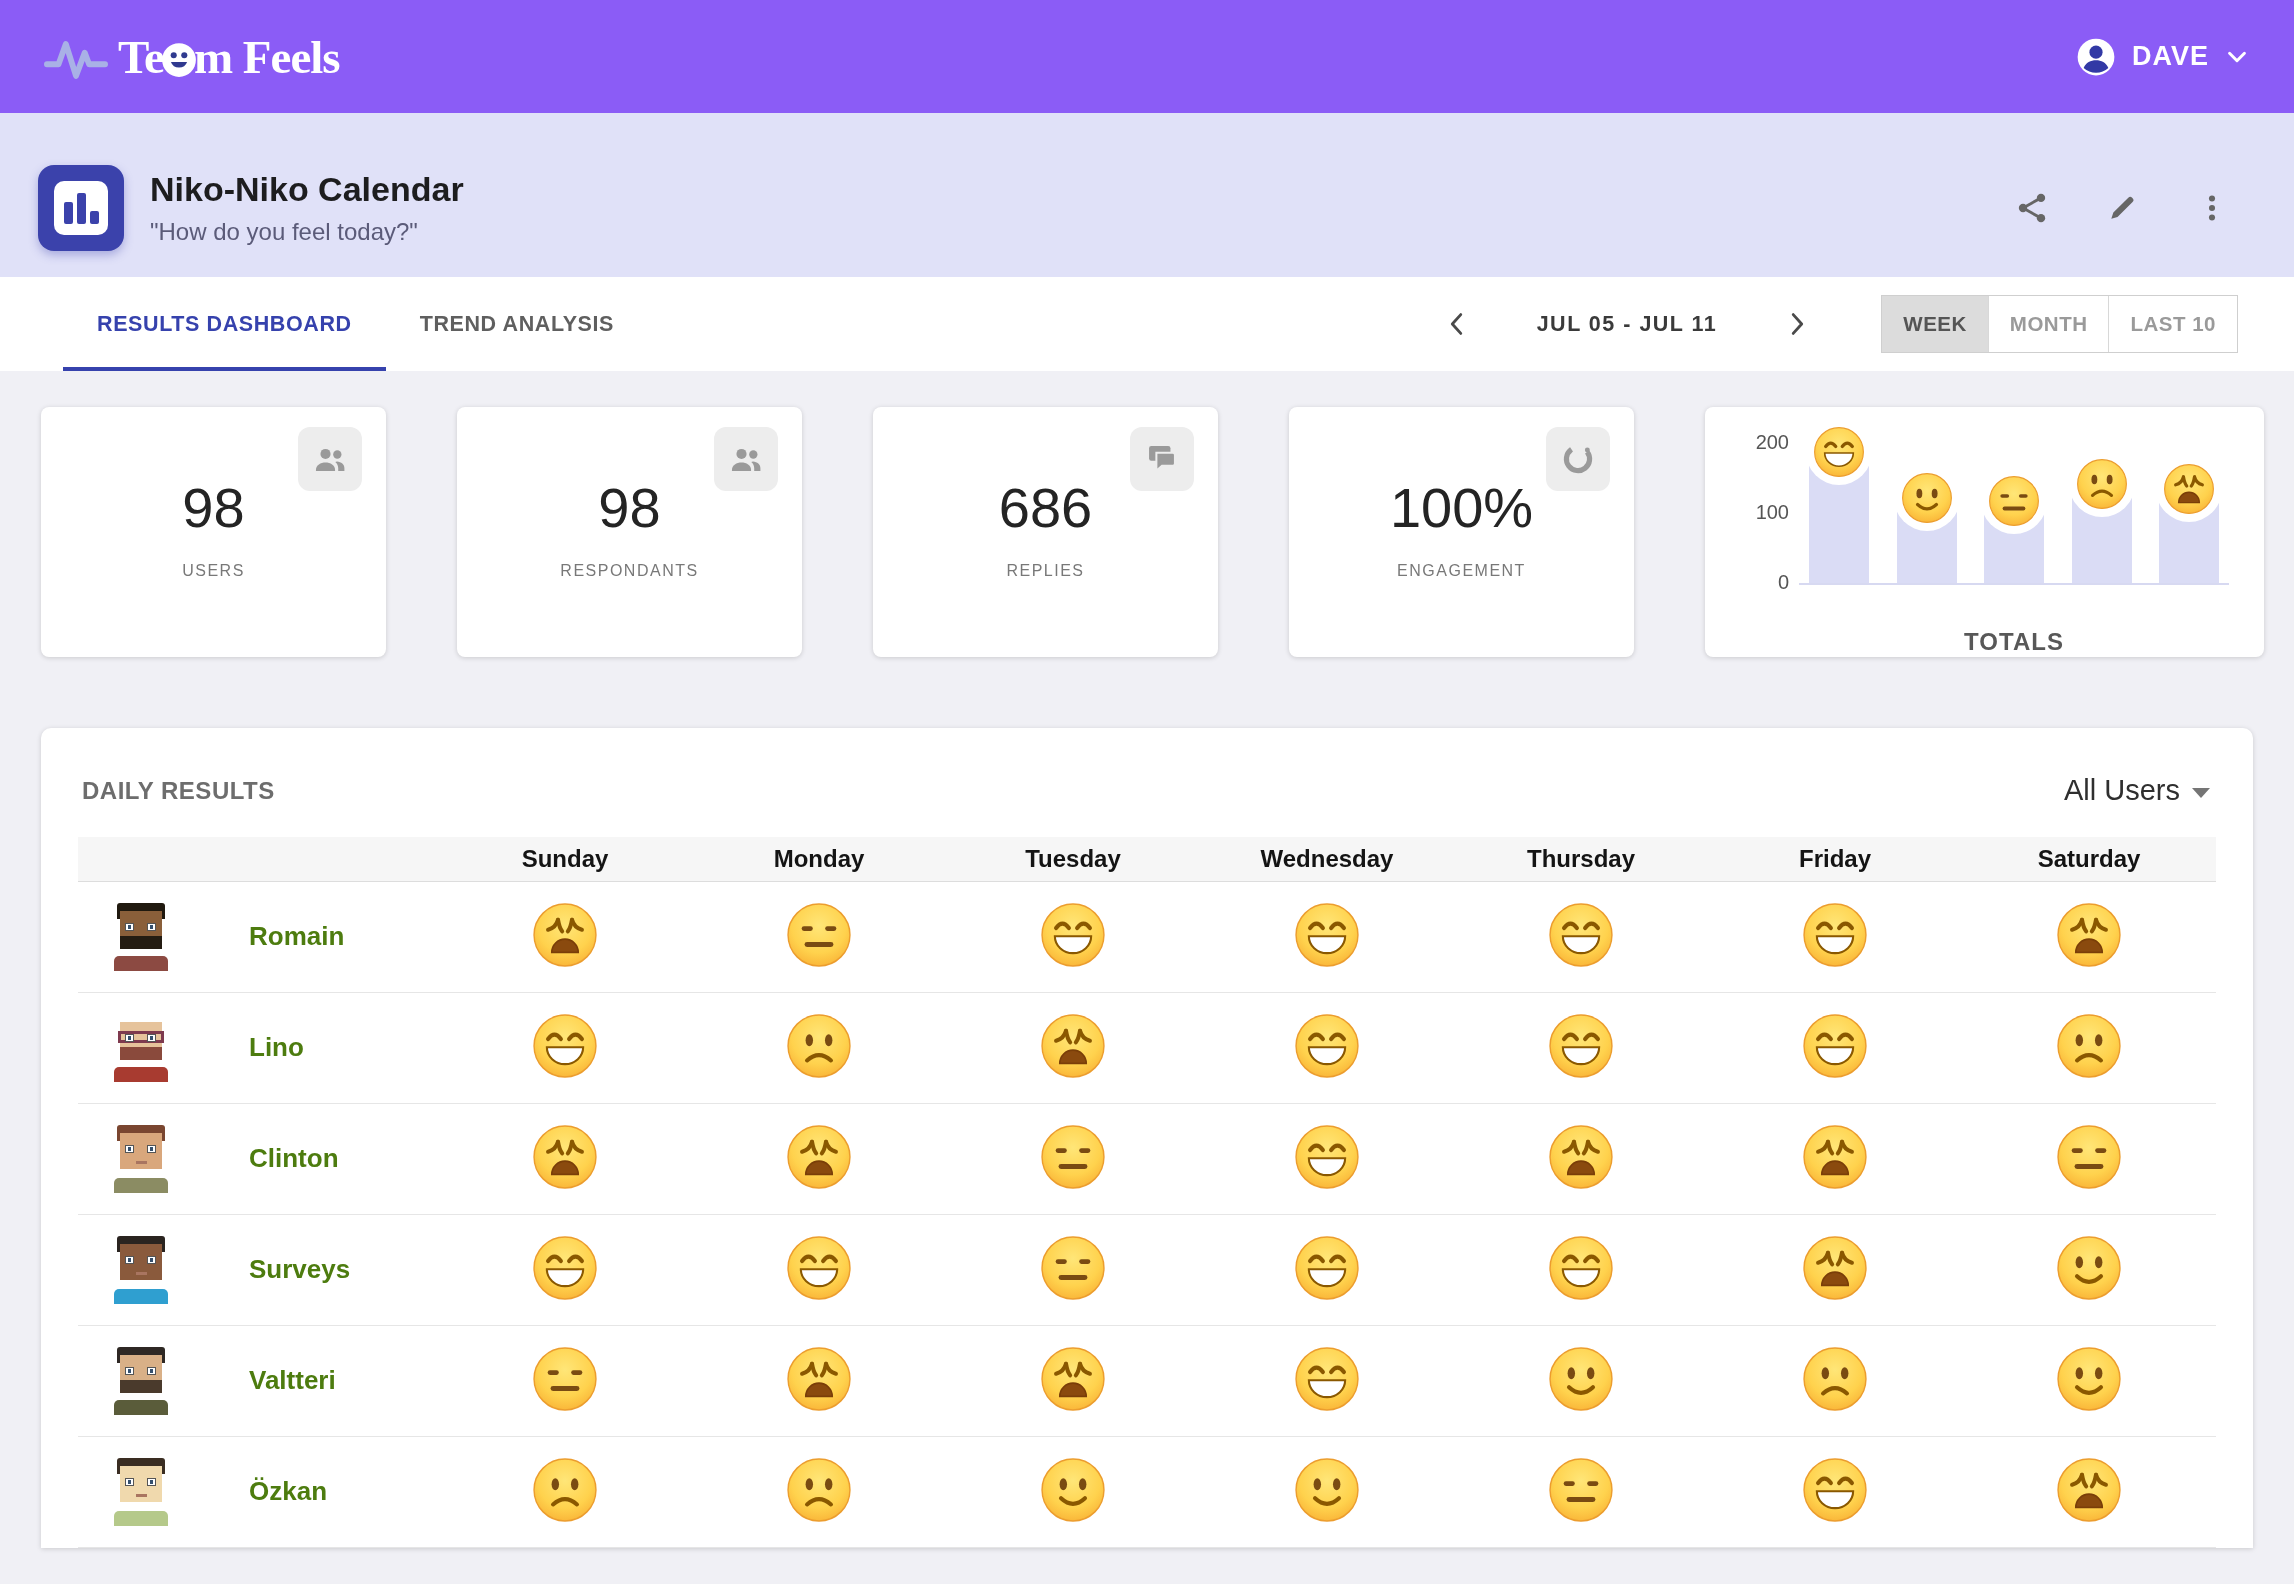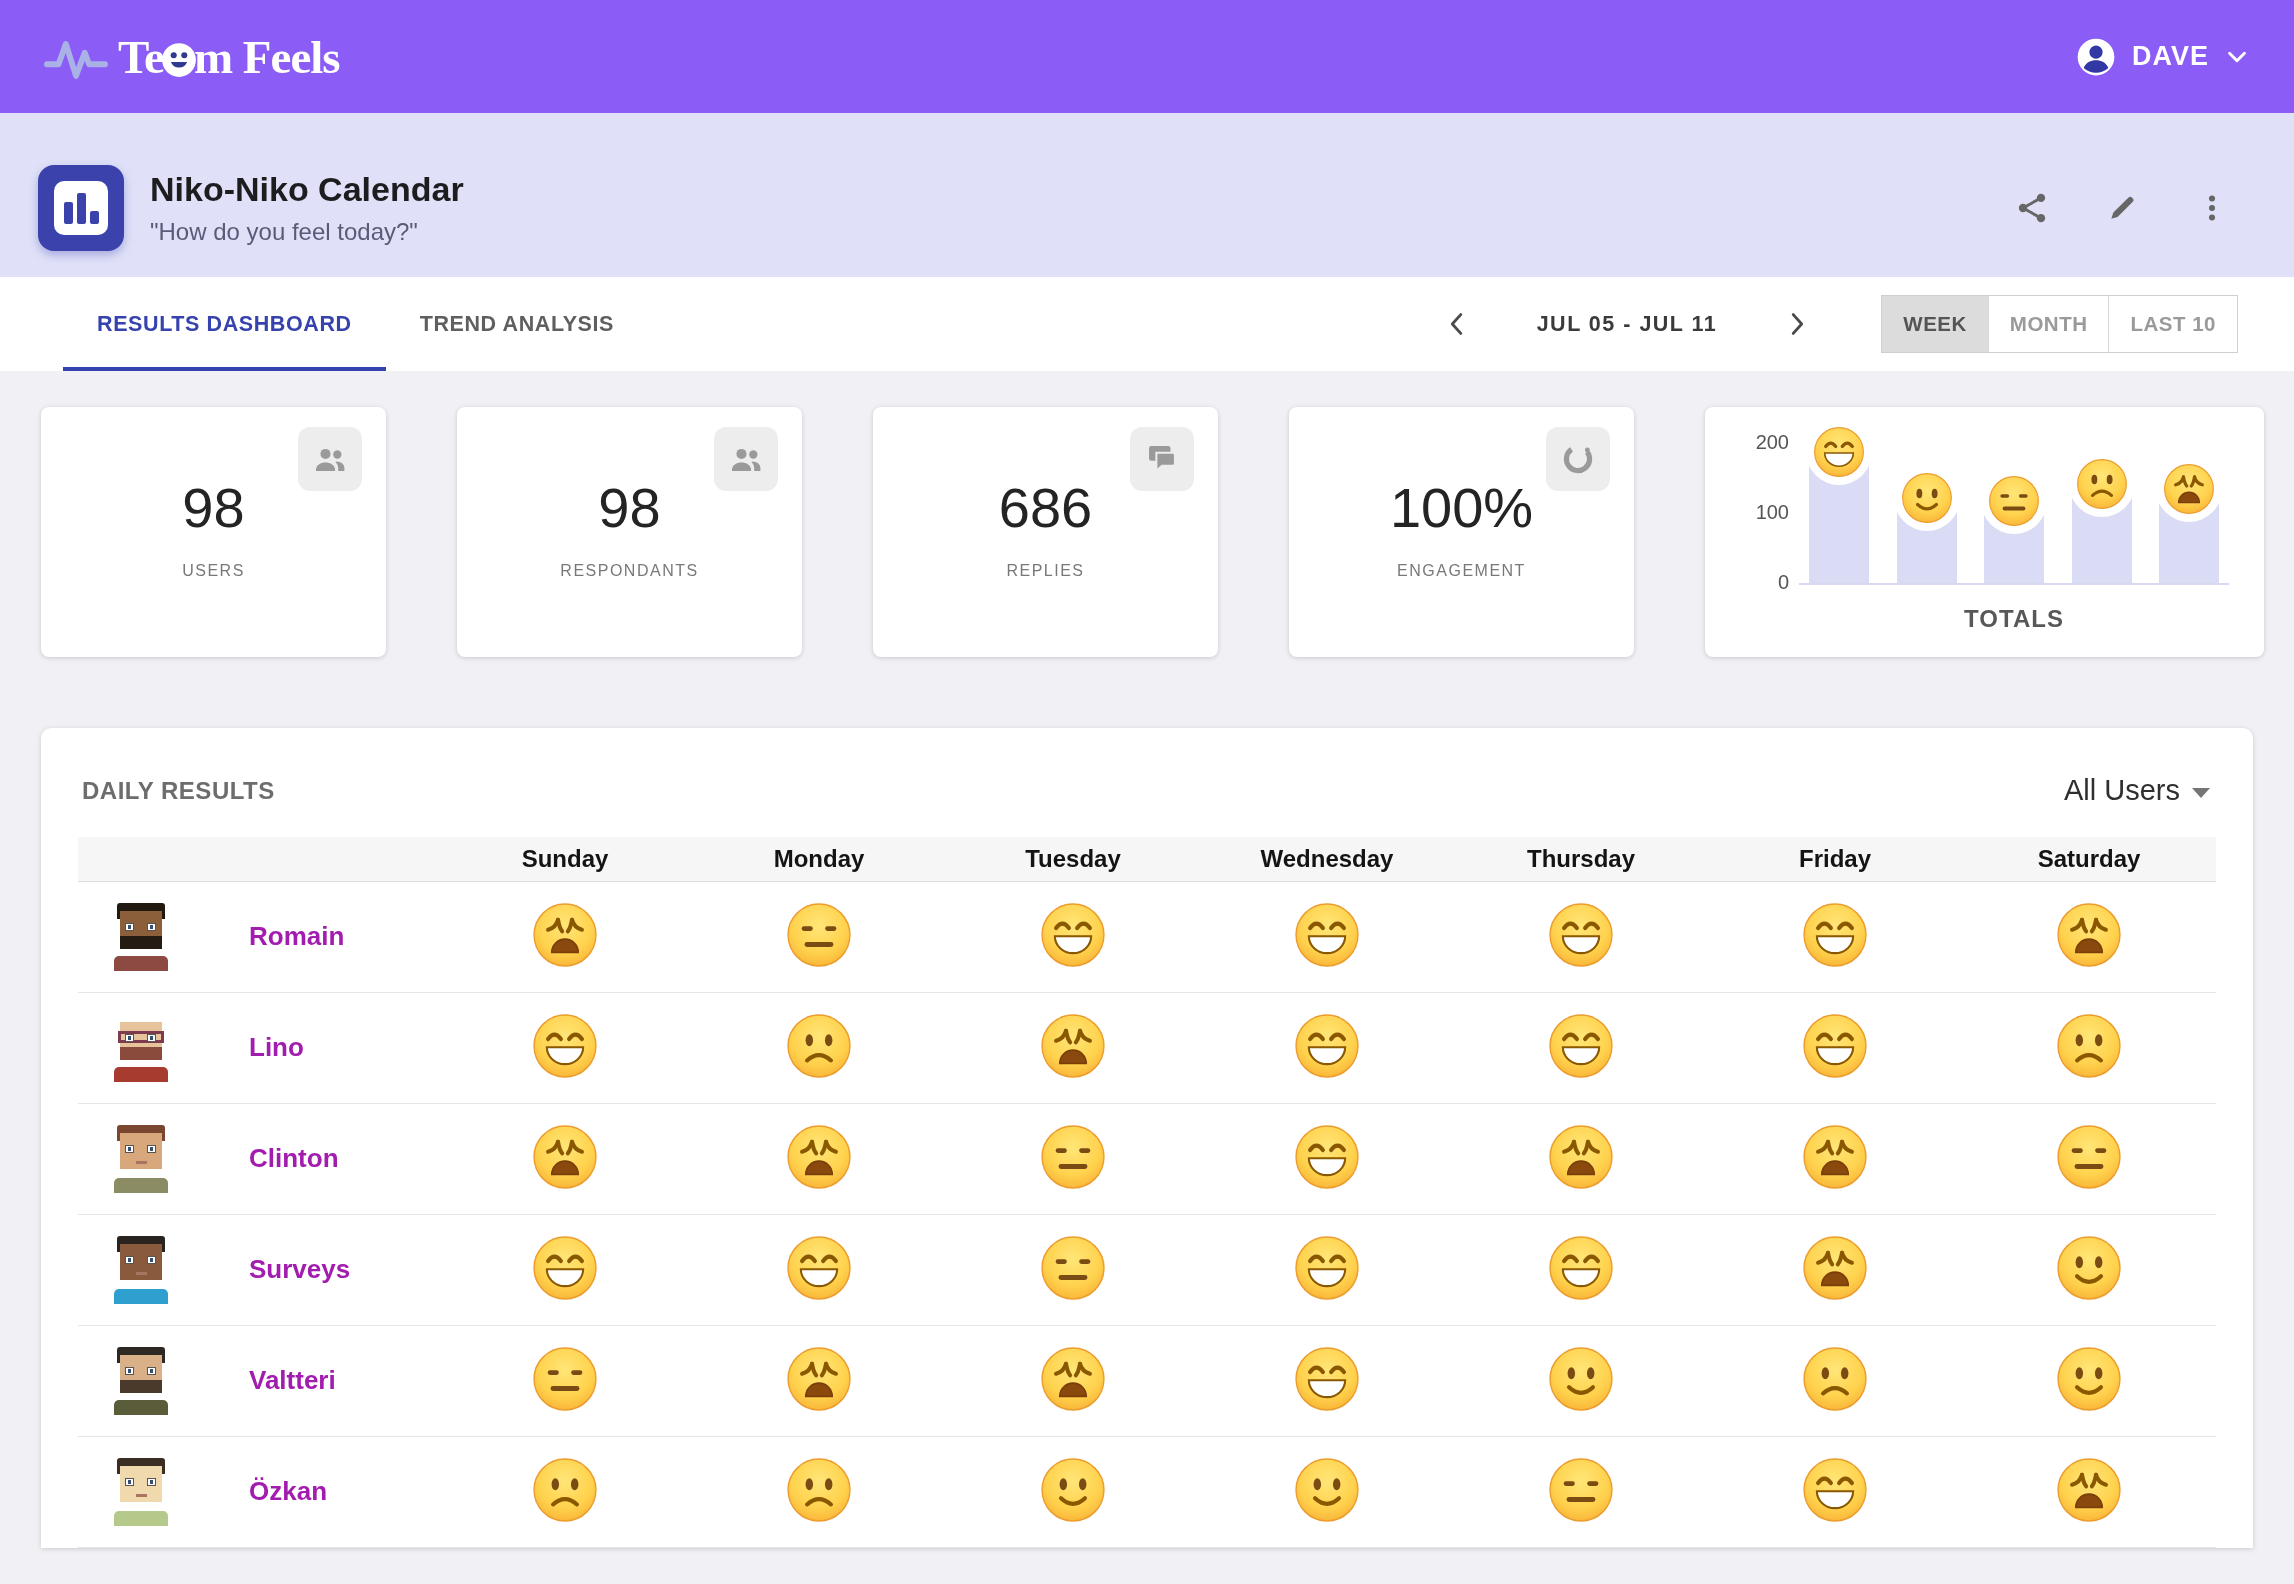--- a/index.html
+++ b/index.html
@@ -63,39 +63,39 @@
   .chart-card { width:559px; height:250px; background:#fff; border-radius:8px; position:relative;
                 box-shadow:0 1px 5px rgba(0,0,0,.16); }
   .ytick { position:absolute; left:0; width:84px; text-align:right; font-size:20px; color:#555; }
   .baseline { position:absolute; left:94px; right:35px; top:176px; height:2px; background:#d7d9f1; }
   .bars { position:absolute; left:104px; right:45px; bottom:74px; height:140px; display:flex;
           align-items:flex-end; justify-content:space-between; }
   .bar-col { width:60px; position:relative; display:flex; align-items:flex-end; }
   .bar { width:60px; background:#dadcf5; border-radius:2px 2px 0 0; }
   .bar-emoji { position:absolute; left:50%; transform:translateX(-50%); width:52px; height:52px;
                background:#fff; border-radius:50%; box-shadow:0 0 0 7px #fff; display:flex; }
-  .chart-title { position:absolute; left:94px; right:35px; bottom:24px; text-align:center;
+  .chart-title { position:absolute; left:94px; right:35px; bottom:1px; text-align:center;
                  font-size:24px; font-weight:bold; color:#585858; letter-spacing:1px; }
 
   
   .daily-card { margin-top:71px; width:2212px; background:#fff; border-radius:10px 10px 0 0;
                 box-shadow:0 1px 5px rgba(0,0,0,.16); padding:0 37px; }
   .daily-head { display:flex; justify-content:space-between; align-items:center; padding:46px 6px 30px 4px; }
   .daily-title { font-size:24px; color:#6d6d6d; letter-spacing:.5px; font-weight:bold; }
   .filter { display:flex; align-items:center; gap:12px; font-size:29px; color:#2f2f2f; cursor:pointer; }
   .filter-caret { width:0; height:0; border-left:9px solid transparent; border-right:9px solid transparent;
                   border-top:10px solid #757575; margin-top:4px; }
   table { width:100%; border-collapse:collapse; table-layout:fixed; }
   col.name-col { width:360px; }
   thead th { background:#f6f6f6; height:44px; font-size:24px; color:#141414;
              border-bottom:1px solid #ddd; font-weight:bold; text-align:center; }
   thead th.corner { background:#f6f6f6; }
   tbody td { height:110px; border-bottom:1px solid #e6e6e6; text-align:center; vertical-align:middle; }
   .name-cell { display:flex; align-items:center; height:110px; padding-left:32px; gap:77px; }
-  .member-name { font-size:26px; font-weight:bold; color:#a21caf; }
+  .member-name { font-size:26px; font-weight:bold; color:#4d7c0f; }
   .cell-emoji { display:inline-flex; width:66px; height:66px; }
 
   
   .avatar { width:62px; height:68px; position:relative; flex:none; }
   .avatar div { position:absolute; }
 </style>
 </head>
 <body>
 
 <svg width="0" height="0" style="position:absolute">

